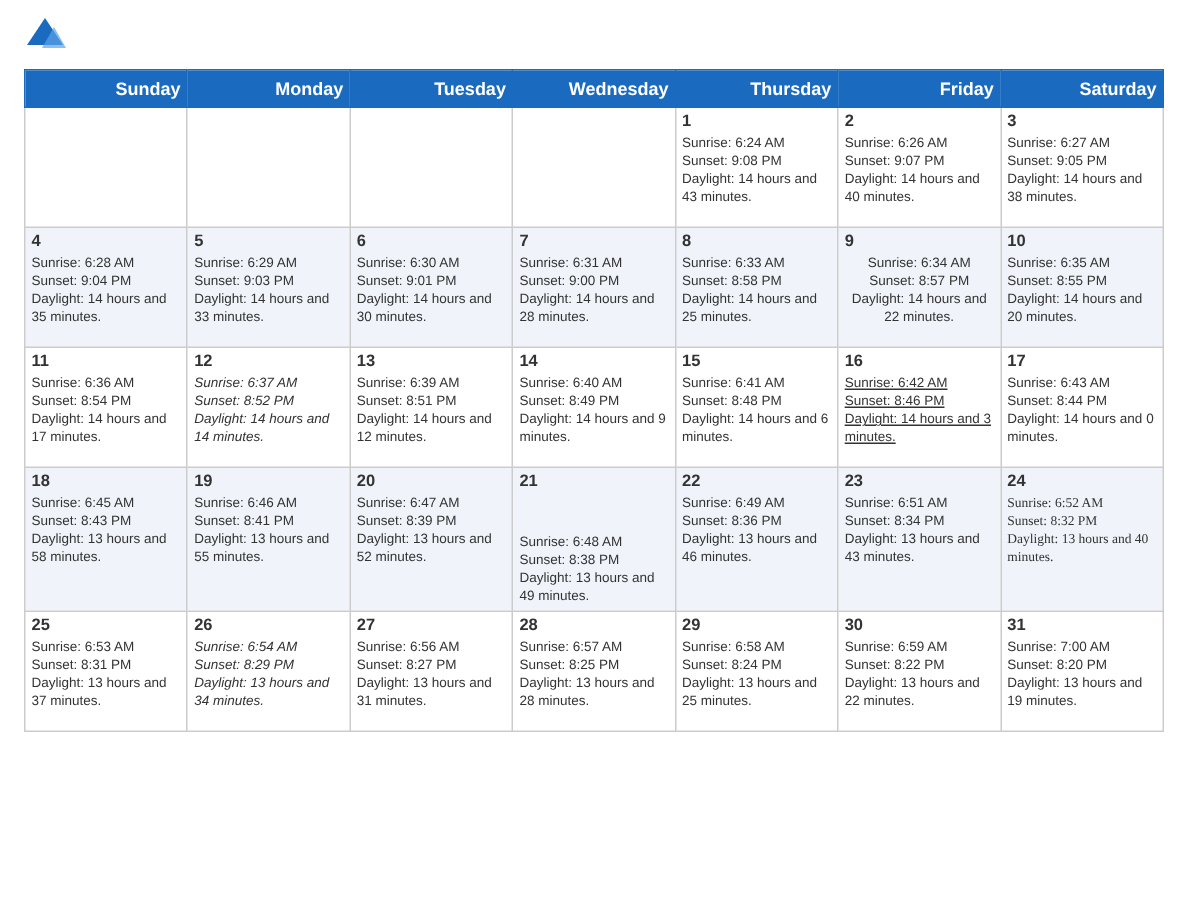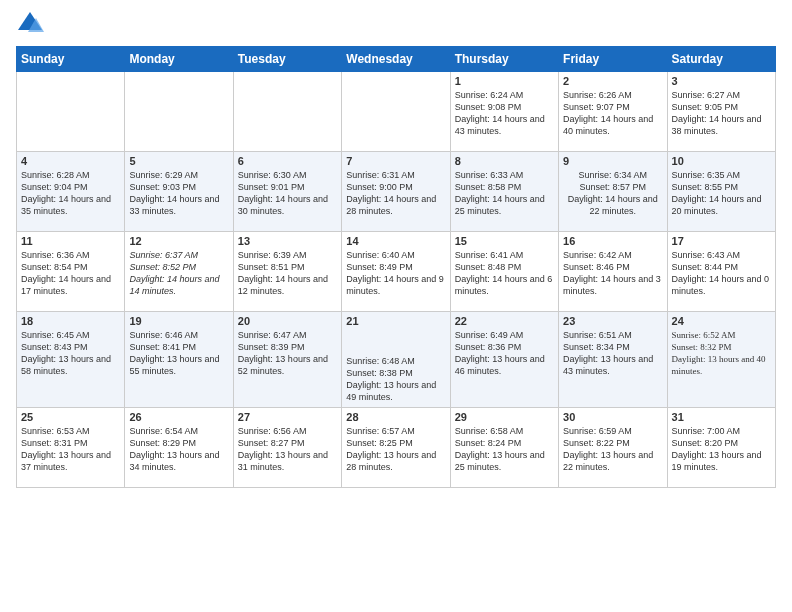--- a/index.html
+++ b/index.html
@@ -59,21 +59,21 @@
       width: 100%;
       border-collapse: collapse;
       table-layout: fixed;
     }
     thead tr th {
       background-color: #1a6bbf;
       color: #fff;
       font-size: 12px;
       font-weight: bold;
       padding: 5px 4px;
-      text-align: left;
+      text-align: right;
       border: 1px solid #1a6bbf;
     }
     tbody tr td {
       border: 1px solid #ccc;
       vertical-align: top;
       padding: 3px 4px;
       font-size: 9.5px;
       color: #333;
       height: 80px;
     }
@@ -229,21 +229,21 @@
 Daylight: 14 hours and 9 minutes.</div>
           </td>
           <td>
             <span class="day-number">15</span>
             <div class="day-info" style="white-space: pre-line;">Sunrise: 6:41 AM
 Sunset: 8:48 PM
 Daylight: 14 hours and 6 minutes.</div>
           </td>
           <td>
             <span class="day-number">16</span>
-            <div class="day-info" style="white-space: pre-line;">Sunrise: 6:42 AM
+            <div class="day-info" style="white-space: pre-line; text-decoration: underline;">Sunrise: 6:42 AM
 Sunset: 8:46 PM
 Daylight: 14 hours and 3 minutes.</div>
           </td>
           <td>
             <span class="day-number">17</span>
             <div class="day-info" style="white-space: pre-line;">Sunrise: 6:43 AM
 Sunset: 8:44 PM
 Daylight: 14 hours and 0 minutes.</div>
           </td>
         </tr>
@@ -293,21 +293,21 @@
         </tr>
         <tr>
           <td>
             <span class="day-number">25</span>
             <div class="day-info" style="white-space: pre-line;">Sunrise: 6:53 AM
 Sunset: 8:31 PM
 Daylight: 13 hours and 37 minutes.</div>
           </td>
           <td>
             <span class="day-number">26</span>
-            <div class="day-info" style="white-space: pre-line;">Sunrise: 6:54 AM
+            <div class="day-info" style="white-space: pre-line; font-style: italic;">Sunrise: 6:54 AM
 Sunset: 8:29 PM
 Daylight: 13 hours and 34 minutes.</div>
           </td>
           <td>
             <span class="day-number">27</span>
             <div class="day-info" style="white-space: pre-line;">Sunrise: 6:56 AM
 Sunset: 8:27 PM
 Daylight: 13 hours and 31 minutes.</div>
           </td>
           <td>

